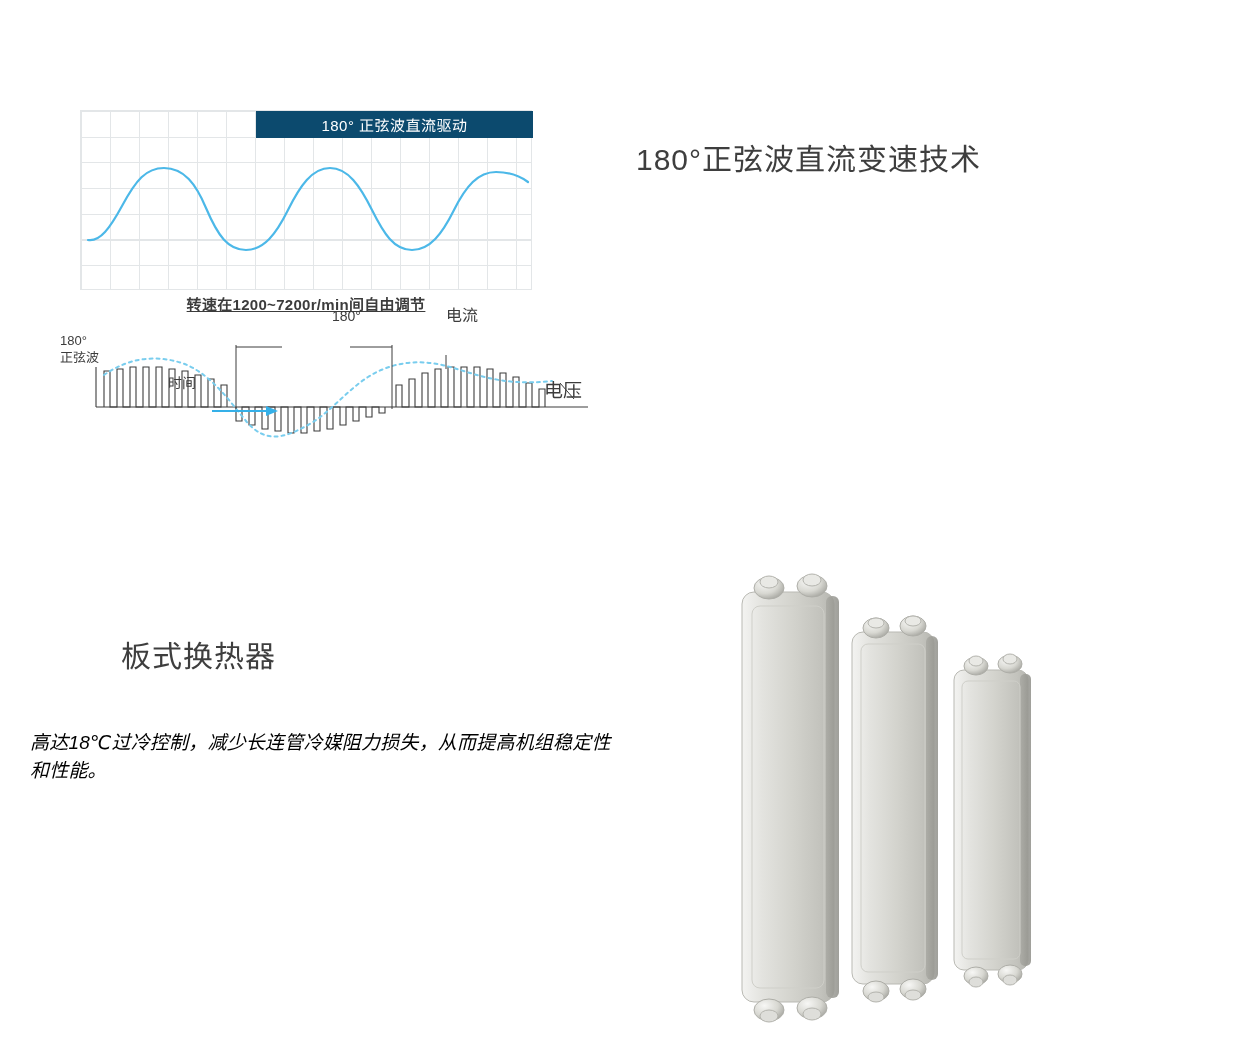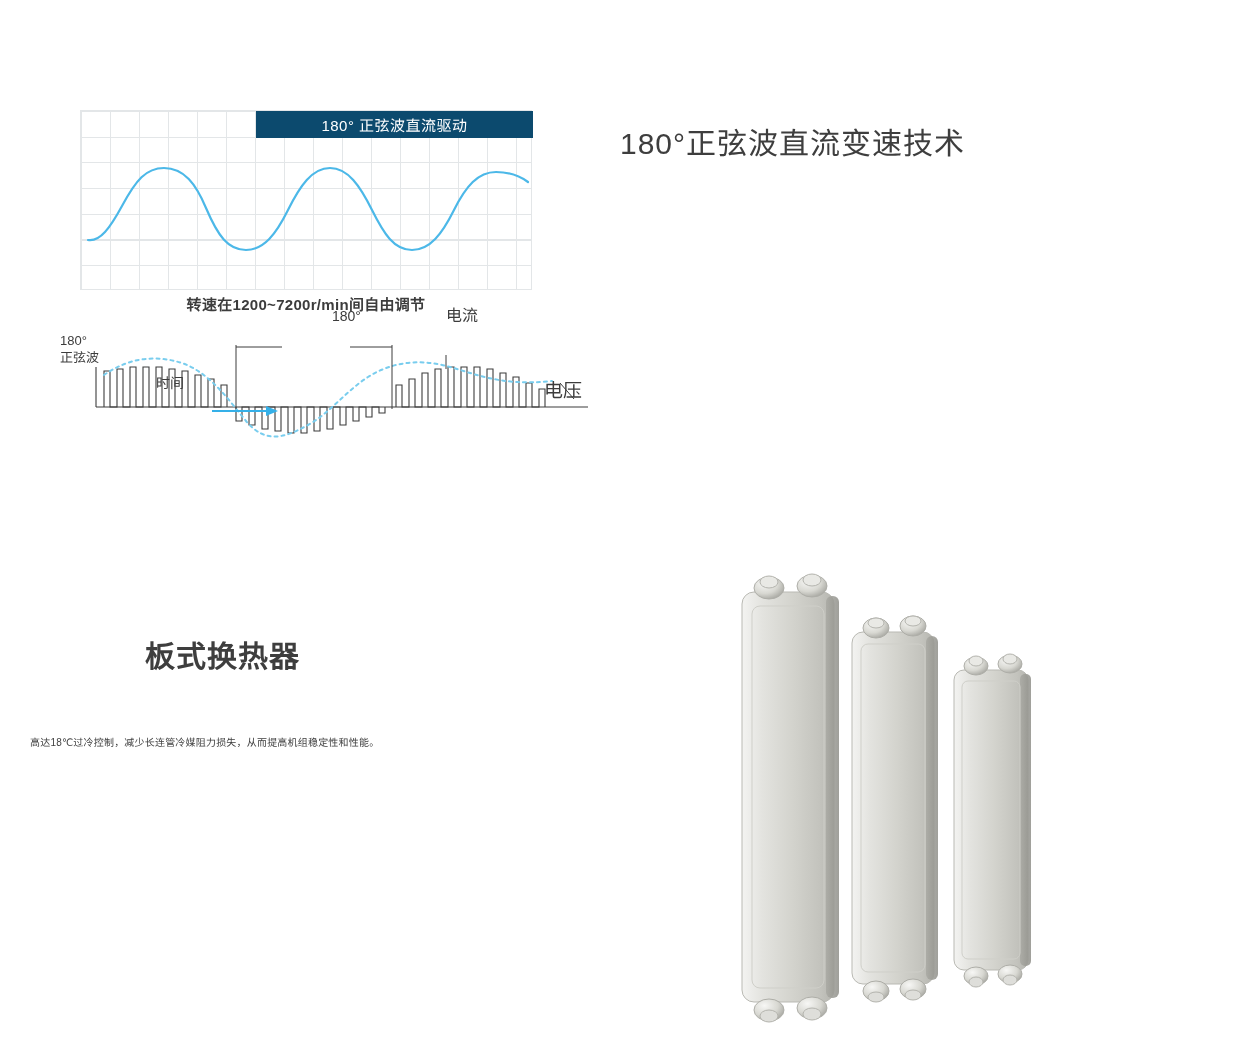--- a/index.html
+++ b/index.html
@@ -75,20 +75,21 @@
   .grid-caption {
     position: absolute;
     left: 20px;
     top: 193px;
     width: 452px;
     text-align: center;
     font-size: 15px;
     color: #3c3c3c;
     font-weight: bold;
     letter-spacing: 0.3px;
+    text-decoration: underline;
   }
 
   .pulse-area {
     position: absolute;
     left: 0px;
     top: 225px;
     width: 540px;
     height: 115px;
   }
 
@@ -117,39 +118,39 @@
   }
   .label-180 {
     position: absolute;
     left: 272px;
     top: 208px;
     font-size: 14px;
     color: #3c3c3c;
   }
   .label-time {
     position: absolute;
-    left: 96px;
+    left: 108px;
     top: 272px;
     font-size: 14px;
     color: #3c3c3c;
     text-align: right;
   }
 
   
   .s1-text {
     position: absolute;
     left: 620px;
     top: 122px;
     width: 560px;
   }
   .s1-title {
     font-size: 30px;
     color: #3e3e3e;
     font-weight: normal;
-    margin: 0;
+    margin: 16px;
     letter-spacing: 1px;
     line-height: 44px;
   }
   .s1-body {
     margin: 52px 0 0 0;
     font-size: 13.5px;
     line-height: 30px;
     color: #6b6b6b;
     letter-spacing: 0.2px;
     width: 548px;
@@ -166,31 +167,32 @@
   .s2-text {
     position: absolute;
     left: 30px;
     top: 75px;
     width: 590px;
     text-align: left;
   }
   .s2-title {
     font-size: 30px;
     color: #3e3e3e;
-    font-weight: bold;
-    margin: 0 0 0 115px;
+    font-weight: normal;
+    margin: 0 0 0 91px;
     letter-spacing: 1px;
     line-height: 44px;
   }
   .s2-body {
     margin: 50px 0 0 0;
-    font-size: 10px;
+    font-size: 19px;
     line-height: 28px;
-    color: #404040;
+    color: #000000;
     letter-spacing: 0.2px;
+    font-style: italic;
   }
 
   .hx-figure {
     position: absolute;
     left: 700px;
     top: 10px;
     width: 420px;
     height: 470px;
   }
 </style>

